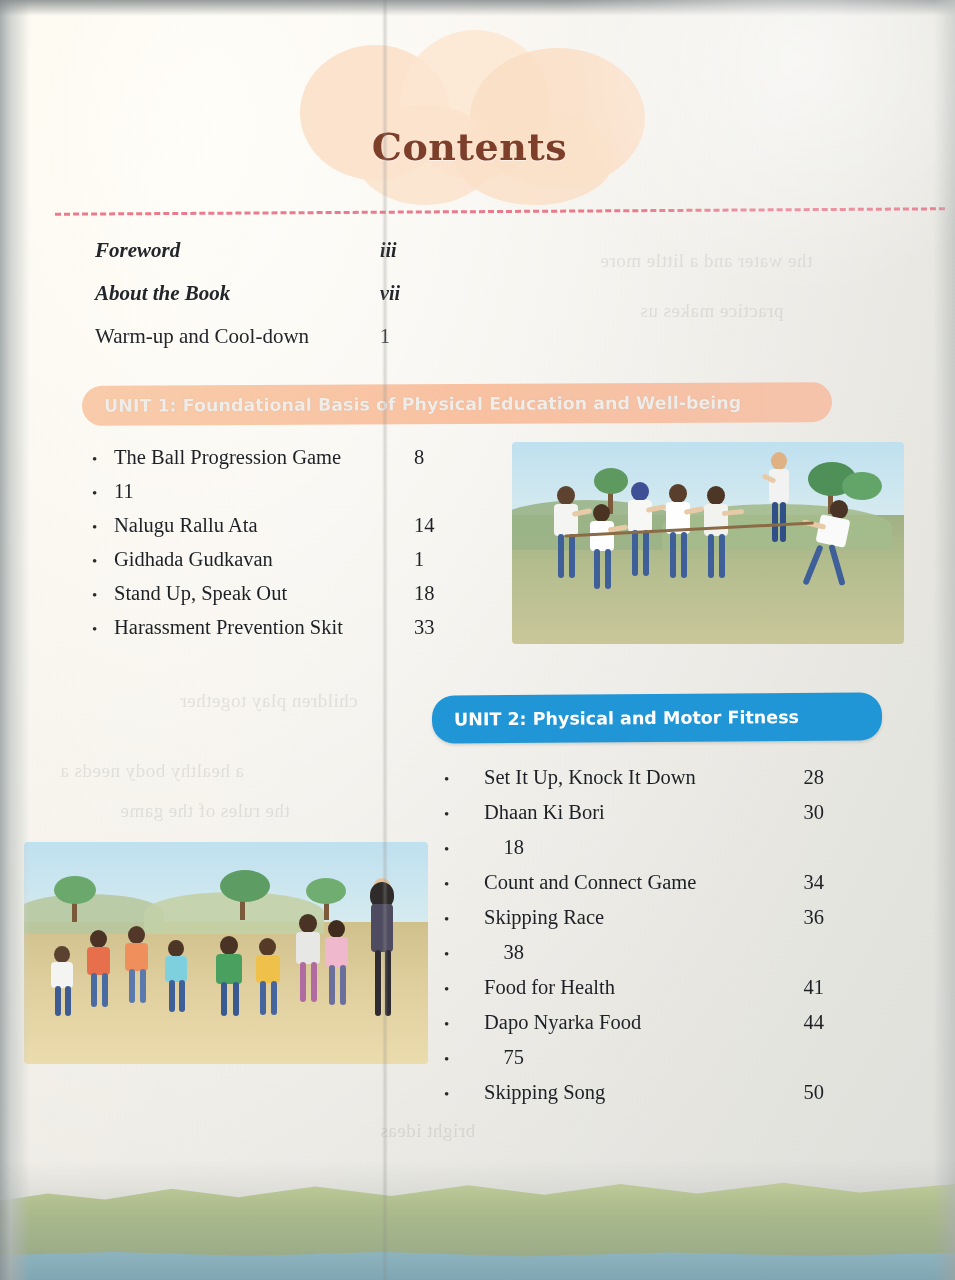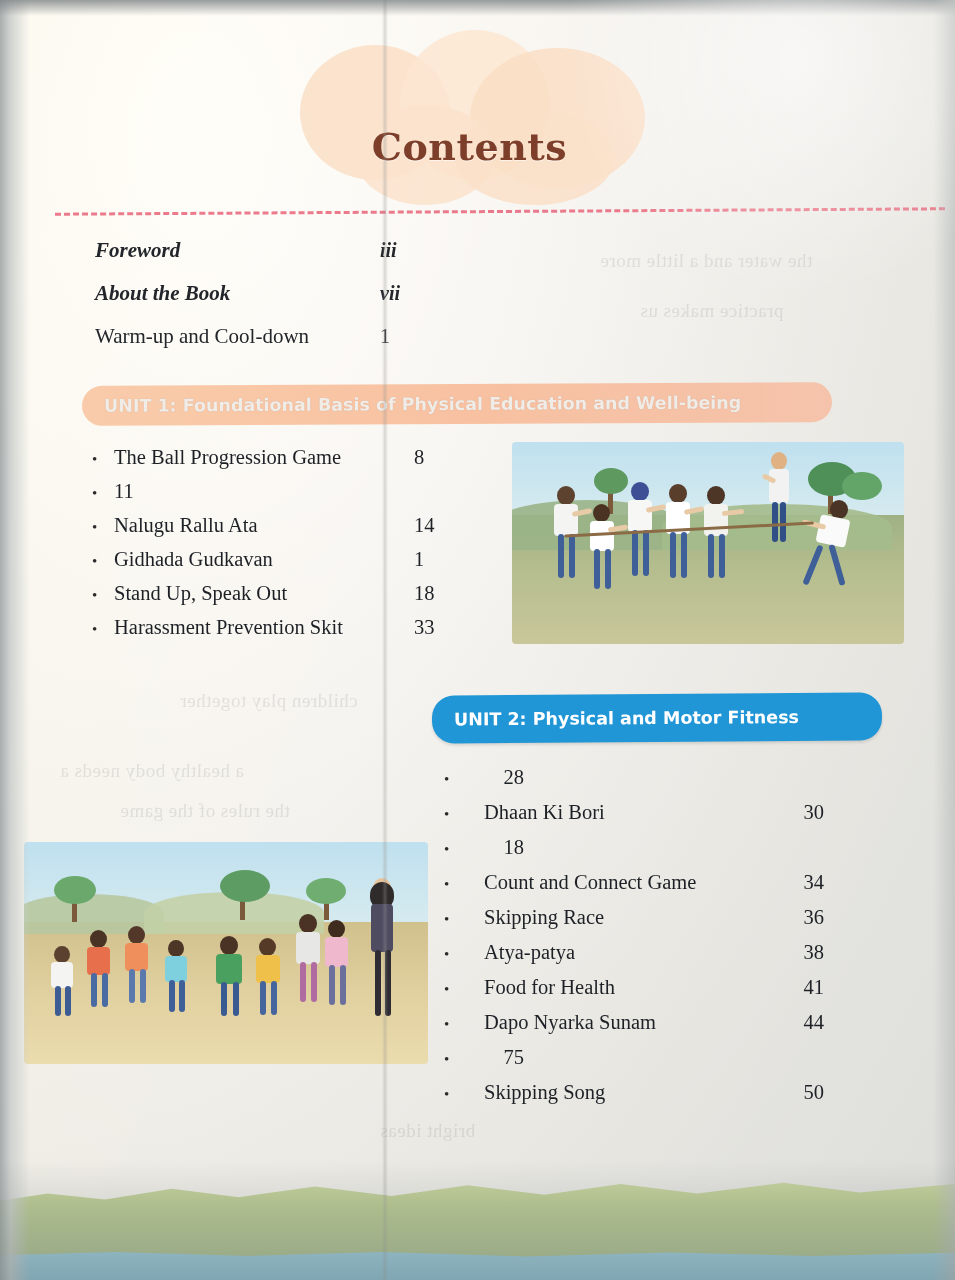--- a/index.html
+++ b/index.html
@@ -389,20 +389,21 @@
     <div style="position:absolute; left:52px; top:86px; width:250px; height:3px; background:#8a6b45; transform:rotate(-3deg); border-radius:2px;"></div>
   </div>
 
   <div class="unit-banner unit2">
     <span>UNIT 2:  Physical and Motor Fitness</span>
   </div>
 
   <div class="toc-list list2">
     <div class="toc-item">
       <div class="toc-bullet">•</div>
+      <div class="toc-title">Set It Up, Knock It Down</div>
       <div class="toc-page">28</div>
     </div>
     <div class="toc-item">
       <div class="toc-bullet">•</div>
       <div class="toc-title">Dhaan Ki Bori</div>
       <div class="toc-page">30</div>
     </div>
     <div class="toc-item">
       <div class="toc-bullet">•</div>
       <div class="toc-page">18</div>
@@ -412,31 +413,30 @@
       <div class="toc-title">Count and Connect Game</div>
       <div class="toc-page">34</div>
     </div>
     <div class="toc-item">
       <div class="toc-bullet">•</div>
       <div class="toc-title">Skipping Race</div>
       <div class="toc-page">36</div>
     </div>
     <div class="toc-item">
       <div class="toc-bullet">•</div>
-      <div class="toc-title">Atya-patya</div>
       <div class="toc-page">38</div>
     </div>
     <div class="toc-item">
       <div class="toc-bullet">•</div>
       <div class="toc-title">Food for Health</div>
       <div class="toc-page">41</div>
     </div>
     <div class="toc-item">
       <div class="toc-bullet">•</div>
-      <div class="toc-title">Dapo Nyarka Sunam</div>
+      <div class="toc-title">Dapo Nyarka Food</div>
       <div class="toc-page">44</div>
     </div>
     <div class="toc-item">
       <div class="toc-bullet">•</div>
       <div class="toc-page">75</div>
     </div>
     <div class="toc-item">
       <div class="toc-bullet">•</div>
       <div class="toc-title">Skipping Song</div>
       <div class="toc-page">50</div>

